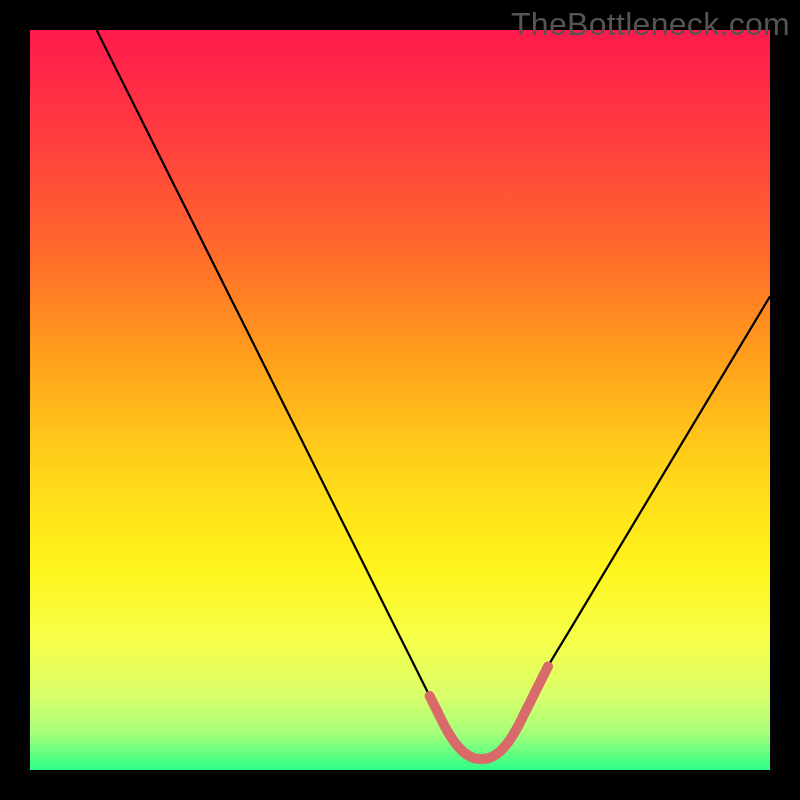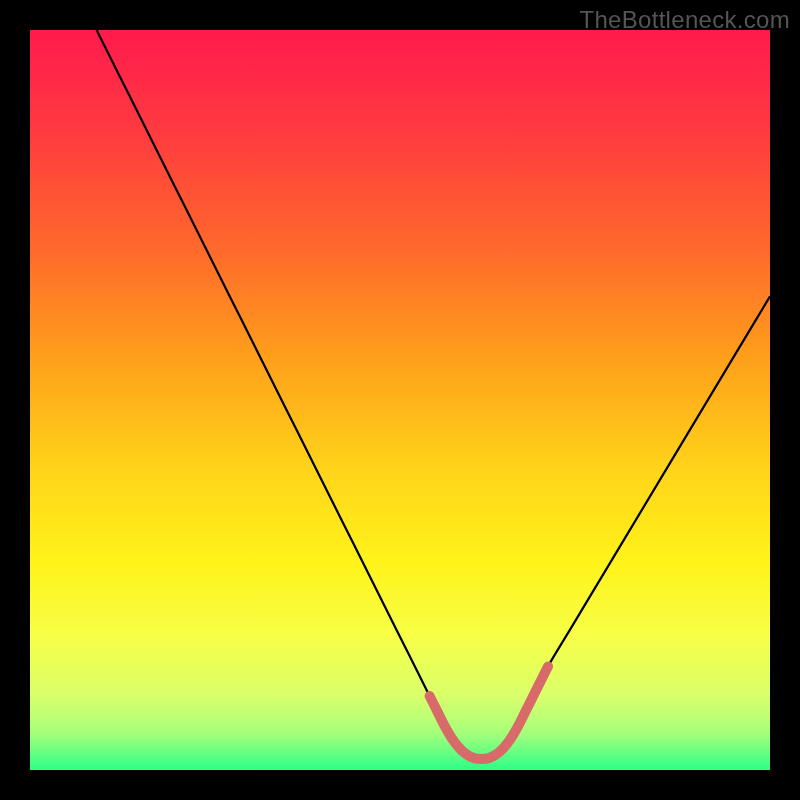--- a/index.html
+++ b/index.html
@@ -15,21 +15,21 @@
     position: relative;
     width: 800px;
     height: 800px;
     background: #000;
   }
   .watermark {
     position: absolute;
     top: 6px;
     right: 10px;
     color: #555;
-    font-size: 24px;
+    font-size: 32px;
     font-weight: 500;
     letter-spacing: 0.3px;
     z-index: 30;
   }
   .plot {
     position: absolute;
     left: 30px;
     top: 30px;
     width: 740px;
     height: 740px;

